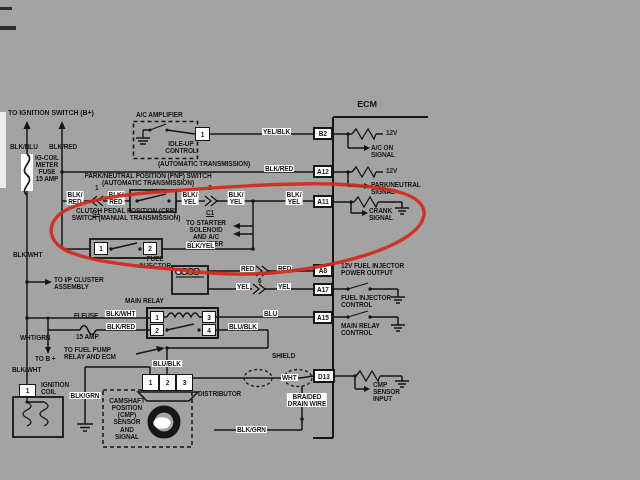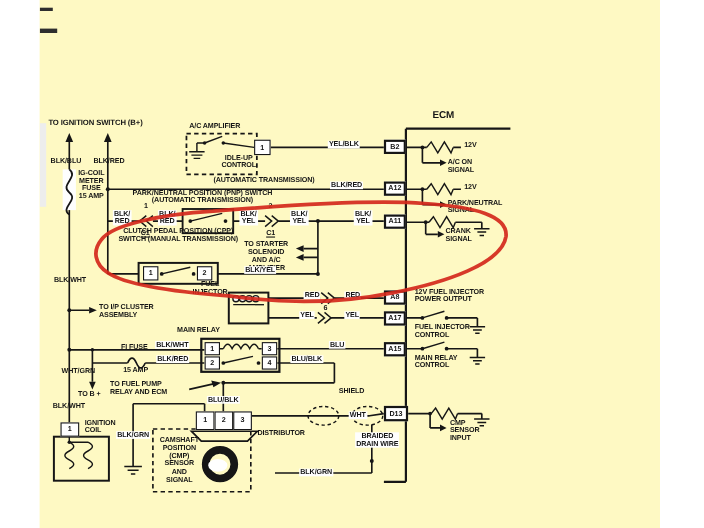--- a/index.html
+++ b/index.html
@@ -1,17 +1,17 @@
 <!DOCTYPE html>
 <html><head>
 <meta charset="utf-8">
 <style>
   html,body{margin:0;padding:0;background:#fff;}
-  #stage{position:relative;width:564px;height:480px;background:#fef9c3;overflow:hidden;
-         font-family:"Liberation Sans",sans-serif;margin-left:36px;}
+  #stage{position:relative;width:640px;height:480px;background:#a3a3a3;overflow:hidden;
+         font-family:"Liberation Sans",sans-serif;}
   svg{position:absolute;left:0;top:0;}
   .lbl{position:absolute;font-weight:bold;font-size:6.5px;line-height:1.1;
        letter-spacing:-0.1px;color:#161616;white-space:pre-line;z-index:3;}
   .lbl.c{transform:translateX(-50%);text-align:center;}
   .lbl.bg{background:#fefefe;padding:0 1px;}
   .lbl.u{text-decoration:underline;}
   .pinbox{position:absolute;box-sizing:border-box;border:1.6px solid #161616;background:#fff;
           display:flex;align-items:center;justify-content:center;font-weight:bold;
           font-size:6.5px;color:#161616;z-index:2;}
   .pinbox.bold{border-width:2px;}

